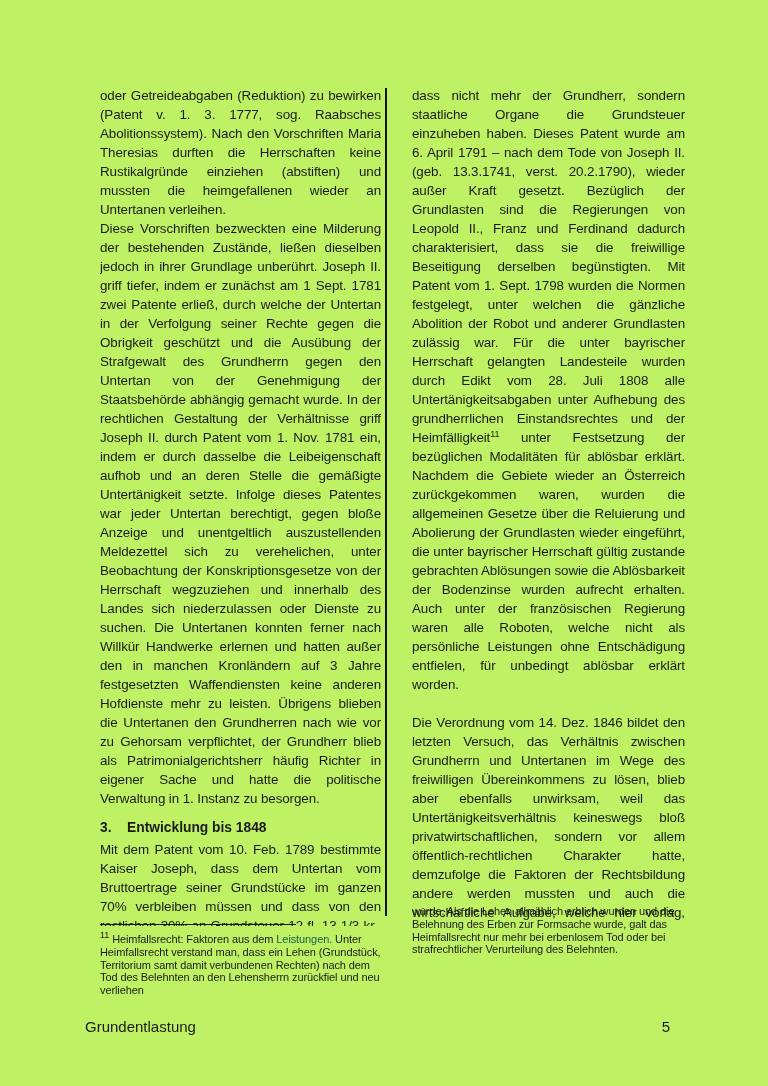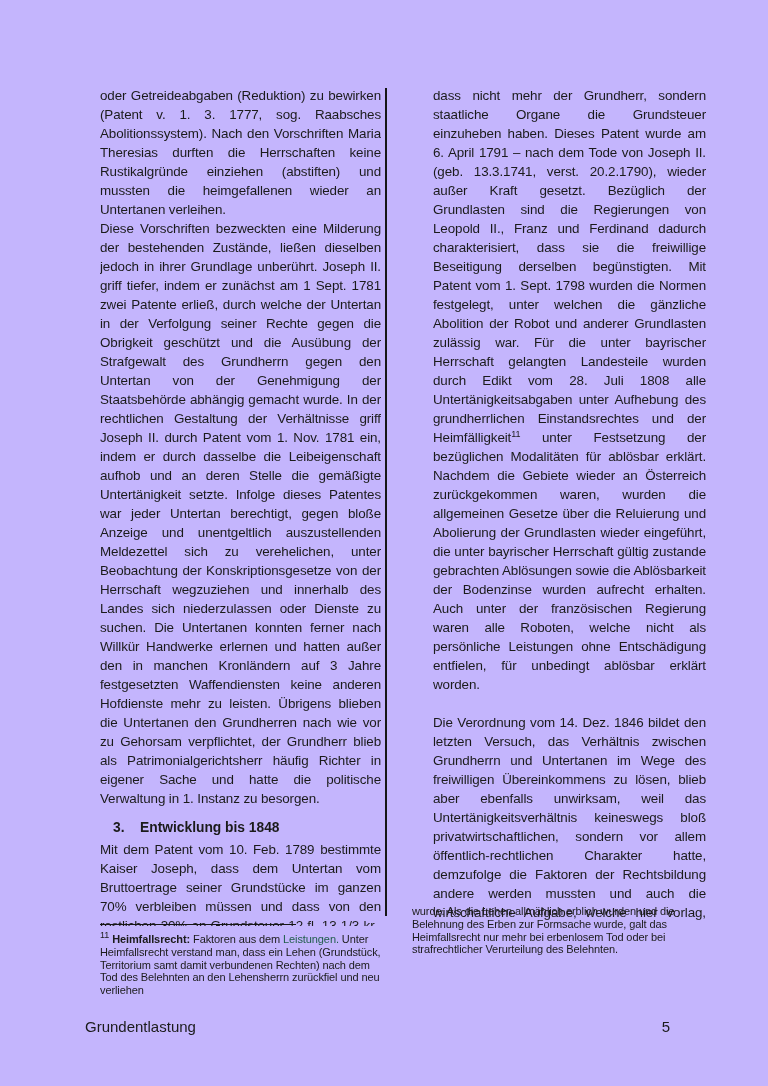--- a/index.html
+++ b/index.html
@@ -1,43 +1,43 @@
 <!DOCTYPE html>
 <html lang="de"><head>
 <meta charset="utf-8">
 <style>
   html, body { margin: 0; padding: 0; background: #ffffff; }
   .page {
     position: relative;
     width: 768px;
     height: 1086px;
-    background: #c4b5fd;
+    background: #bef264;
     font-family: "Liberation Sans", "DejaVu Sans", sans-serif;
     color: #1b1b1b;
     overflow: hidden;
   }
   .col {
     position: absolute;
     top: 86px;
     overflow: hidden;
   }
   .col-left  { left: 100px; width: 281px; height: 840px; }
-  .col-right { left: 412px; width: 273px; height: 840px; margin-left: 21px; }
+  .col-right { left: 412px; width: 273px; height: 840px; }
   .body-par {
     margin: 0;
     font-size: 13.4px;
     line-height: 19px;
     letter-spacing: -0.1px;
     text-align: justify;
     hyphens: auto;
     -webkit-hyphens: auto;
   }
   .spaced-top { margin-top: 19px; }
   .section-heading {
-    margin: 10px 0 3px 13px;
+    margin: 10px 0 3px 0;
     font-size: 13.8px;
     line-height: 19px;
     font-weight: bold;
   }
   .section-heading .hnum { display: inline-block; width: 27px; }
   sup.ref {
     font-size: 9px;
     line-height: 0;
     vertical-align: super;
   }
@@ -59,21 +59,21 @@
   }
   .footnote {
     position: absolute;
     font-size: 11px;
     line-height: 12.8px;
     letter-spacing: -0.1px;
     text-align: left;
   }
   .fn-left  { left: 100px; top: 933px; width: 282px; }
   .fn-right { left: 412px; top: 905px; width: 278px; }
-  .footnote b { font-weight: bold; }
+  .footnote b { font-weight: normal; }
   .fn-link {
     color: #1f5c4a;
     text-decoration: none;
     cursor: pointer;
   }
   .footer-area {
     position: absolute;
     left: 85px;
     top: 1018px;
     width: 585px;

